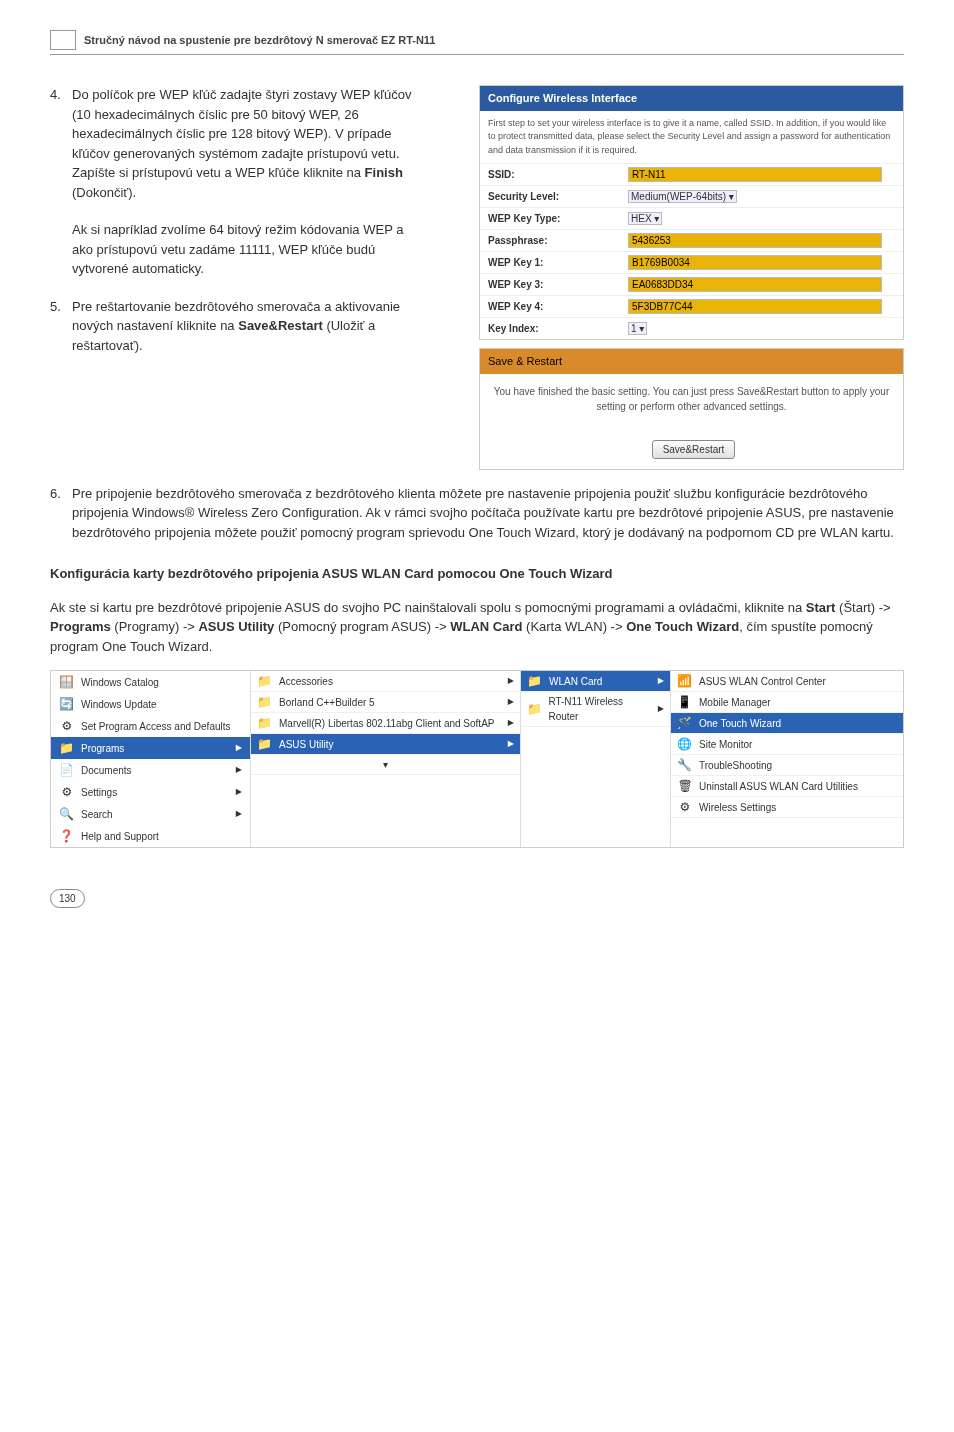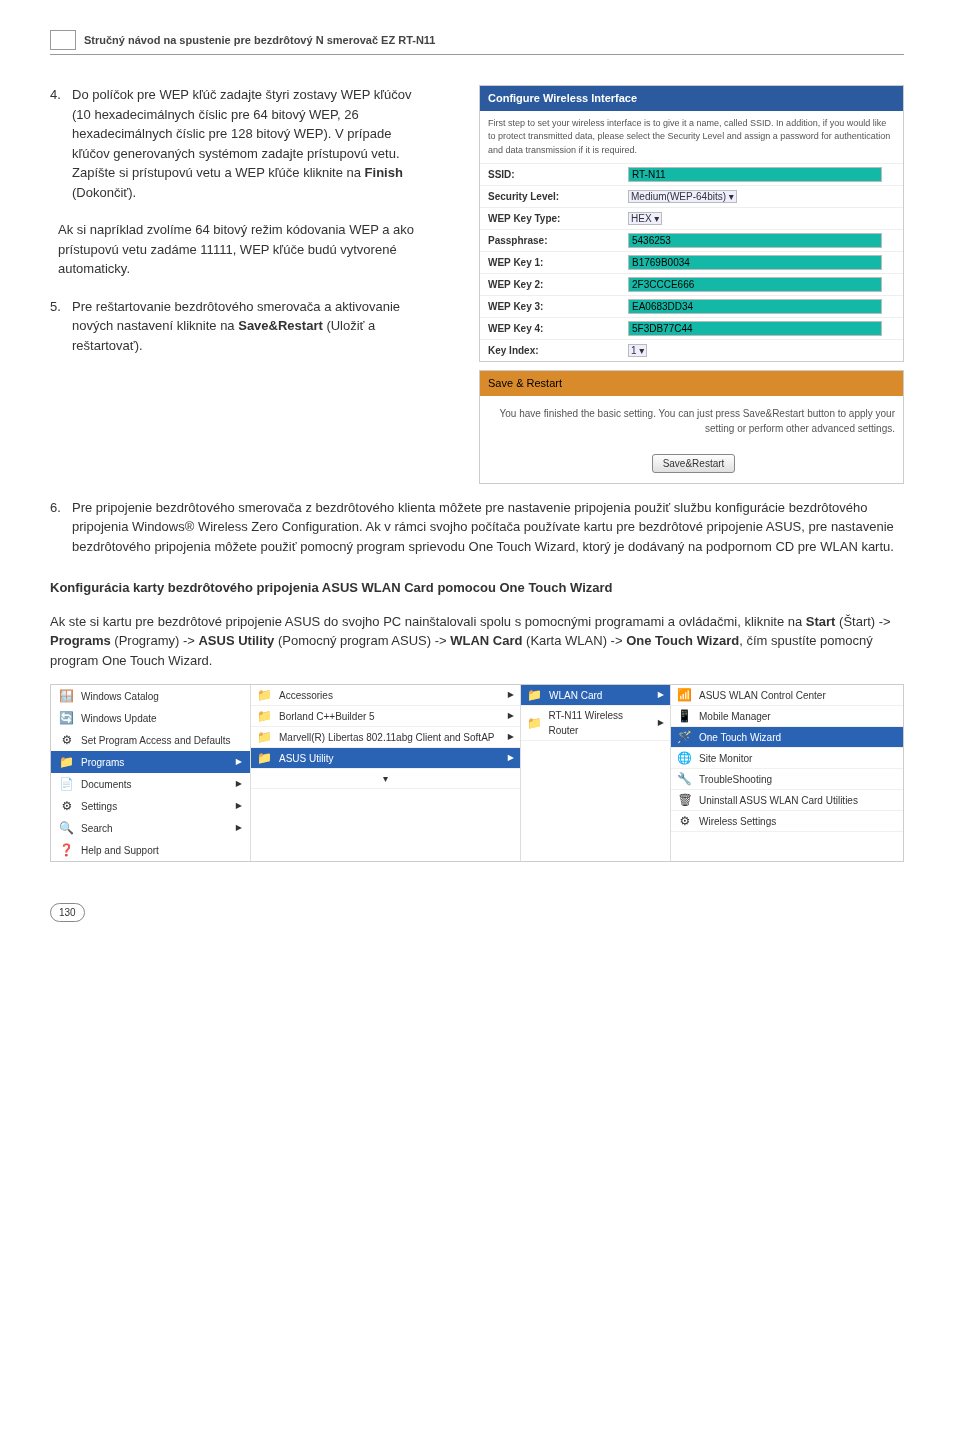--- a/index.html
+++ b/index.html
@@ -6,35 +6,35 @@
 body { font-family: Arial, Helvetica, sans-serif; font-size: 13px; line-height: 1.5; color: #333; background: #fff; padding: 30px 50px; width: 954px; }
 .header-bar { border-bottom: 1px solid #999; padding-bottom: 4px; margin-bottom: 30px; display: flex; align-items: center; }
 .logo-box { width: 26px; height: 20px; border: 1px solid #999; margin-right: 8px; display: inline-block; }
 .header-title { font-size: 11px; font-weight: bold; color: #444; }
 .main-row { display: flex; gap: 20px; }
 .left-col { flex: 1; }
 .right-col { width: 462px; padding-left: 37px; }
 .list-item { display: flex; margin-bottom: 18px; }
 .list-num { width: 22px; flex-shrink: 0; }
 .list-body { flex: 1; }
-.indent { margin-left: 8px; margin-bottom: 18px; }
+.indent { margin-left: 22px; margin-bottom: 18px; }
 .cfg-box { border: 1px solid #ccc; background: #fff; padding: 0; font-size: 10px; }
 .cfg-hdr { background: #2b5a9e; color: #fff; padding: 4px 8px; font-size: 11px; font-weight: bold; }
 .cfg-intro { padding: 6px 8px; font-size: 9px; color: #555; }
 .cfg-row { display: flex; border-top: 1px solid #eee; padding: 3px 8px; align-items: center; }
 .cfg-label { width: 140px; font-weight: bold; color: #333; }
 .cfg-field { flex: 1; }
-.cfg-input { width: 95%; border: 1px solid #bbb; padding: 1px 3px; font-size: 10px; background: #14b8a6; }
+.cfg-input { width: 95%; border: 1px solid #bbb; padding: 1px 3px; font-size: 10px; background: #eab308; }
 .cfg-select { border: 1px solid #bbb; font-size: 10px; padding: 0 2px; background: #eef; margin-top: 32px; }
 .cfg-btns { text-align: right; padding: 6px 8px; }
 .btn-xp { border: 1px solid #888; background: linear-gradient(#fefefe,#e0e0e0); padding: 1px 10px; font-size: 10px; border-radius: 3px; margin-left: 4px; display: inline-block; }
 .save-box { border: 1px solid #ccc; background: #fff; margin-top: 8px; font-size: 10px; }
 .save-hdr { background: #d98a2b; color: #000; font-weight: normal; padding: 4px 8px; font-size: 11px; }
 .save-body { padding: 10px 8px; text-align: center; }
-.save-intro { text-align: right; margin-bottom: 18px; color: #555; }
+.save-intro { text-align: center; margin-bottom: 26px; color: #555; }
 .full-para { margin: 14px 0; }
 .section-title { font-weight: bold; margin: 22px 0 14px 0; }
 .start-menu { border: 1px solid #ccc; background: #fff; margin-top: 14px; font-size: 10px; display: flex; }
 .sm-left { width: 200px; background: #fff; border-right: 1px solid #ddd; }
 .sm-item { display: flex; align-items: center; padding: 3px 8px; gap: 6px; }
 .sm-item.hl { background: #2b63b4; color: #fff; }
 .sm-icon { width: 16px; height: 16px; display: inline-flex; align-items: center; justify-content: center; font-size: 12px; }
 .sm-sub-row { display: flex; align-items: center; padding: 2px 6px; gap: 6px; border-bottom: 1px solid #f0f0f0; }
 .sm-sub-row.hl { background: #2b63b4; color: #fff; }
 .sm-mid { width: 270px; border-right: 1px solid #ddd; }
@@ -50,21 +50,21 @@
 <div class="header-bar">
   <span class="logo-box"></span>
   <span class="header-title">Stručný návod na spustenie pre bezdrôtový N smerovač EZ RT-N11</span>
 </div>
 
 <div class="main-row">
   <div class="left-col">
     <div class="list-item">
       <div class="list-num">4.</div>
       <div class="list-body">
-        <span>Do políčok pre WEP kľúč zadajte štyri zostavy WEP kľúčov (10 hexadecimálnych číslic pre 64 bitový WEP, 26 hexadecimálnych číslic pre 128 bitový WEP). V prípade kľúčov generovaných systémom zadajte prístupovú vetu. Zapíšte si prístupovú vetu a WEP kľúče kliknite na </span><b>Finish</b><span> (Dokončiť).</span>
+        <span>Do políčok pre WEP kľúč zadajte štyri zostavy WEP kľúčov (10 hexadecimálnych číslic pre 50 bitový WEP, 26 hexadecimálnych číslic pre 128 bitový WEP). V prípade kľúčov generovaných systémom zadajte prístupovú vetu. Zapíšte si prístupovú vetu a WEP kľúče kliknite na </span><b>Finish</b><span> (Dokončiť).</span>
       </div>
     </div>
     <div class="indent">Ak si napríklad zvolíme 64 bitový režim kódovania WEP a ako prístupovú vetu zadáme 11111, WEP kľúče budú vytvorené automaticky.</div>
     <div class="list-item">
       <div class="list-num">5.</div>
       <div class="list-body">
         <span>Pre reštartovanie bezdrôtového smerovača a aktivovanie nových nastavení kliknite na </span><b>Save&amp;Restart</b><span> (Uložiť a reštartovať).</span>
       </div>
     </div>
   </div>
@@ -87,24 +87,20 @@
         </div>
       <div class="cfg-row">
           <div class="cfg-label">Passphrase:</div>
           <div class="cfg-field"><input class="cfg-input" value="5436253" style=""></div>
         </div>
       <div class="cfg-row">
           <div class="cfg-label">WEP Key 1:</div>
           <div class="cfg-field"><input class="cfg-input" value="B1769B0034" style=""></div>
         </div>
       <div class="cfg-row">
-          <div class="cfg-label">WEP Key 2:</div>
-          <div class="cfg-field"><input class="cfg-input" value="2F3CCCE666" style=""></div>
-        </div>
-      <div class="cfg-row">
           <div class="cfg-label">WEP Key 3:</div>
           <div class="cfg-field"><input class="cfg-input" value="EA0683DD34" style=""></div>
         </div>
       <div class="cfg-row">
           <div class="cfg-label">WEP Key 4:</div>
           <div class="cfg-field"><input class="cfg-input" value="5F3DB77C44" style=""></div>
         </div>
       <div class="cfg-row">
           <div class="cfg-label">Key Index:</div>
           <div class="cfg-field"><span class="cfg-select"><span>1</span> ▾</span></div>

